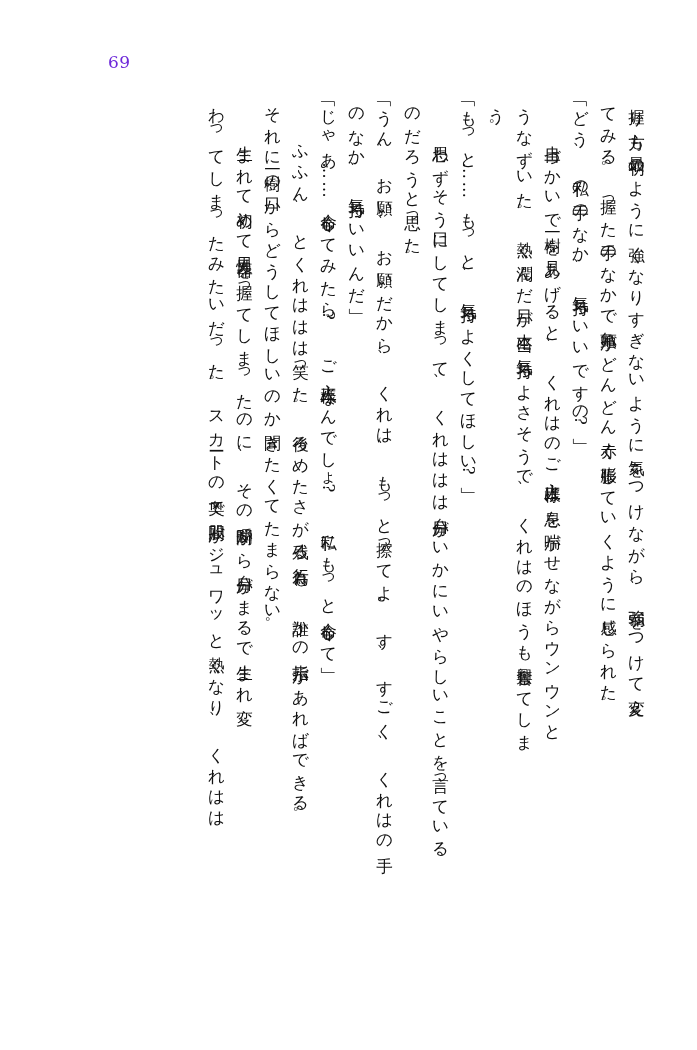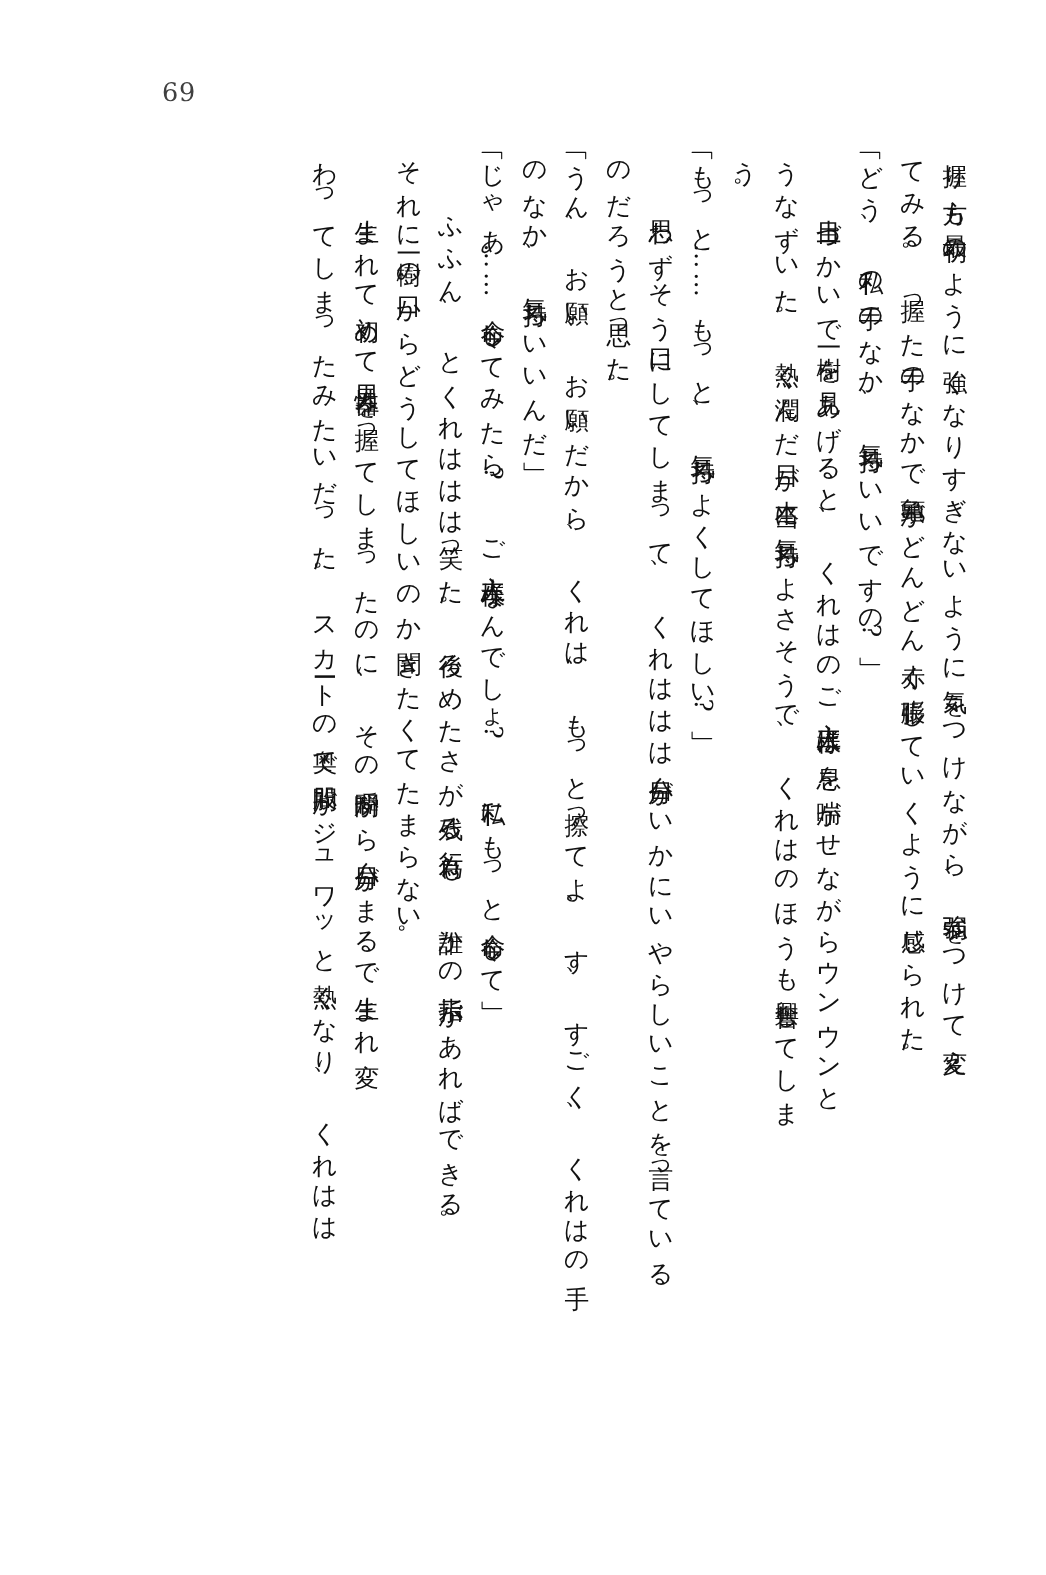--- a/index.html
+++ b/index.html
@@ -25,21 +25,21 @@
     background: #ffffff;
   }
 
   
   .page-number {
     position: absolute;
     left: 108px;
     top: 52px;
     font-size: 17px;
     letter-spacing: 0.5px;
-    color: #404040;
+    color: #6d28d9;
     font-family: "DejaVu Serif", "Liberation Serif", serif;
   }
 
   
   .text-block {
     position: absolute;
     top: 96px;
     left: 84px;
     width: 560px;
     height: 890px;

